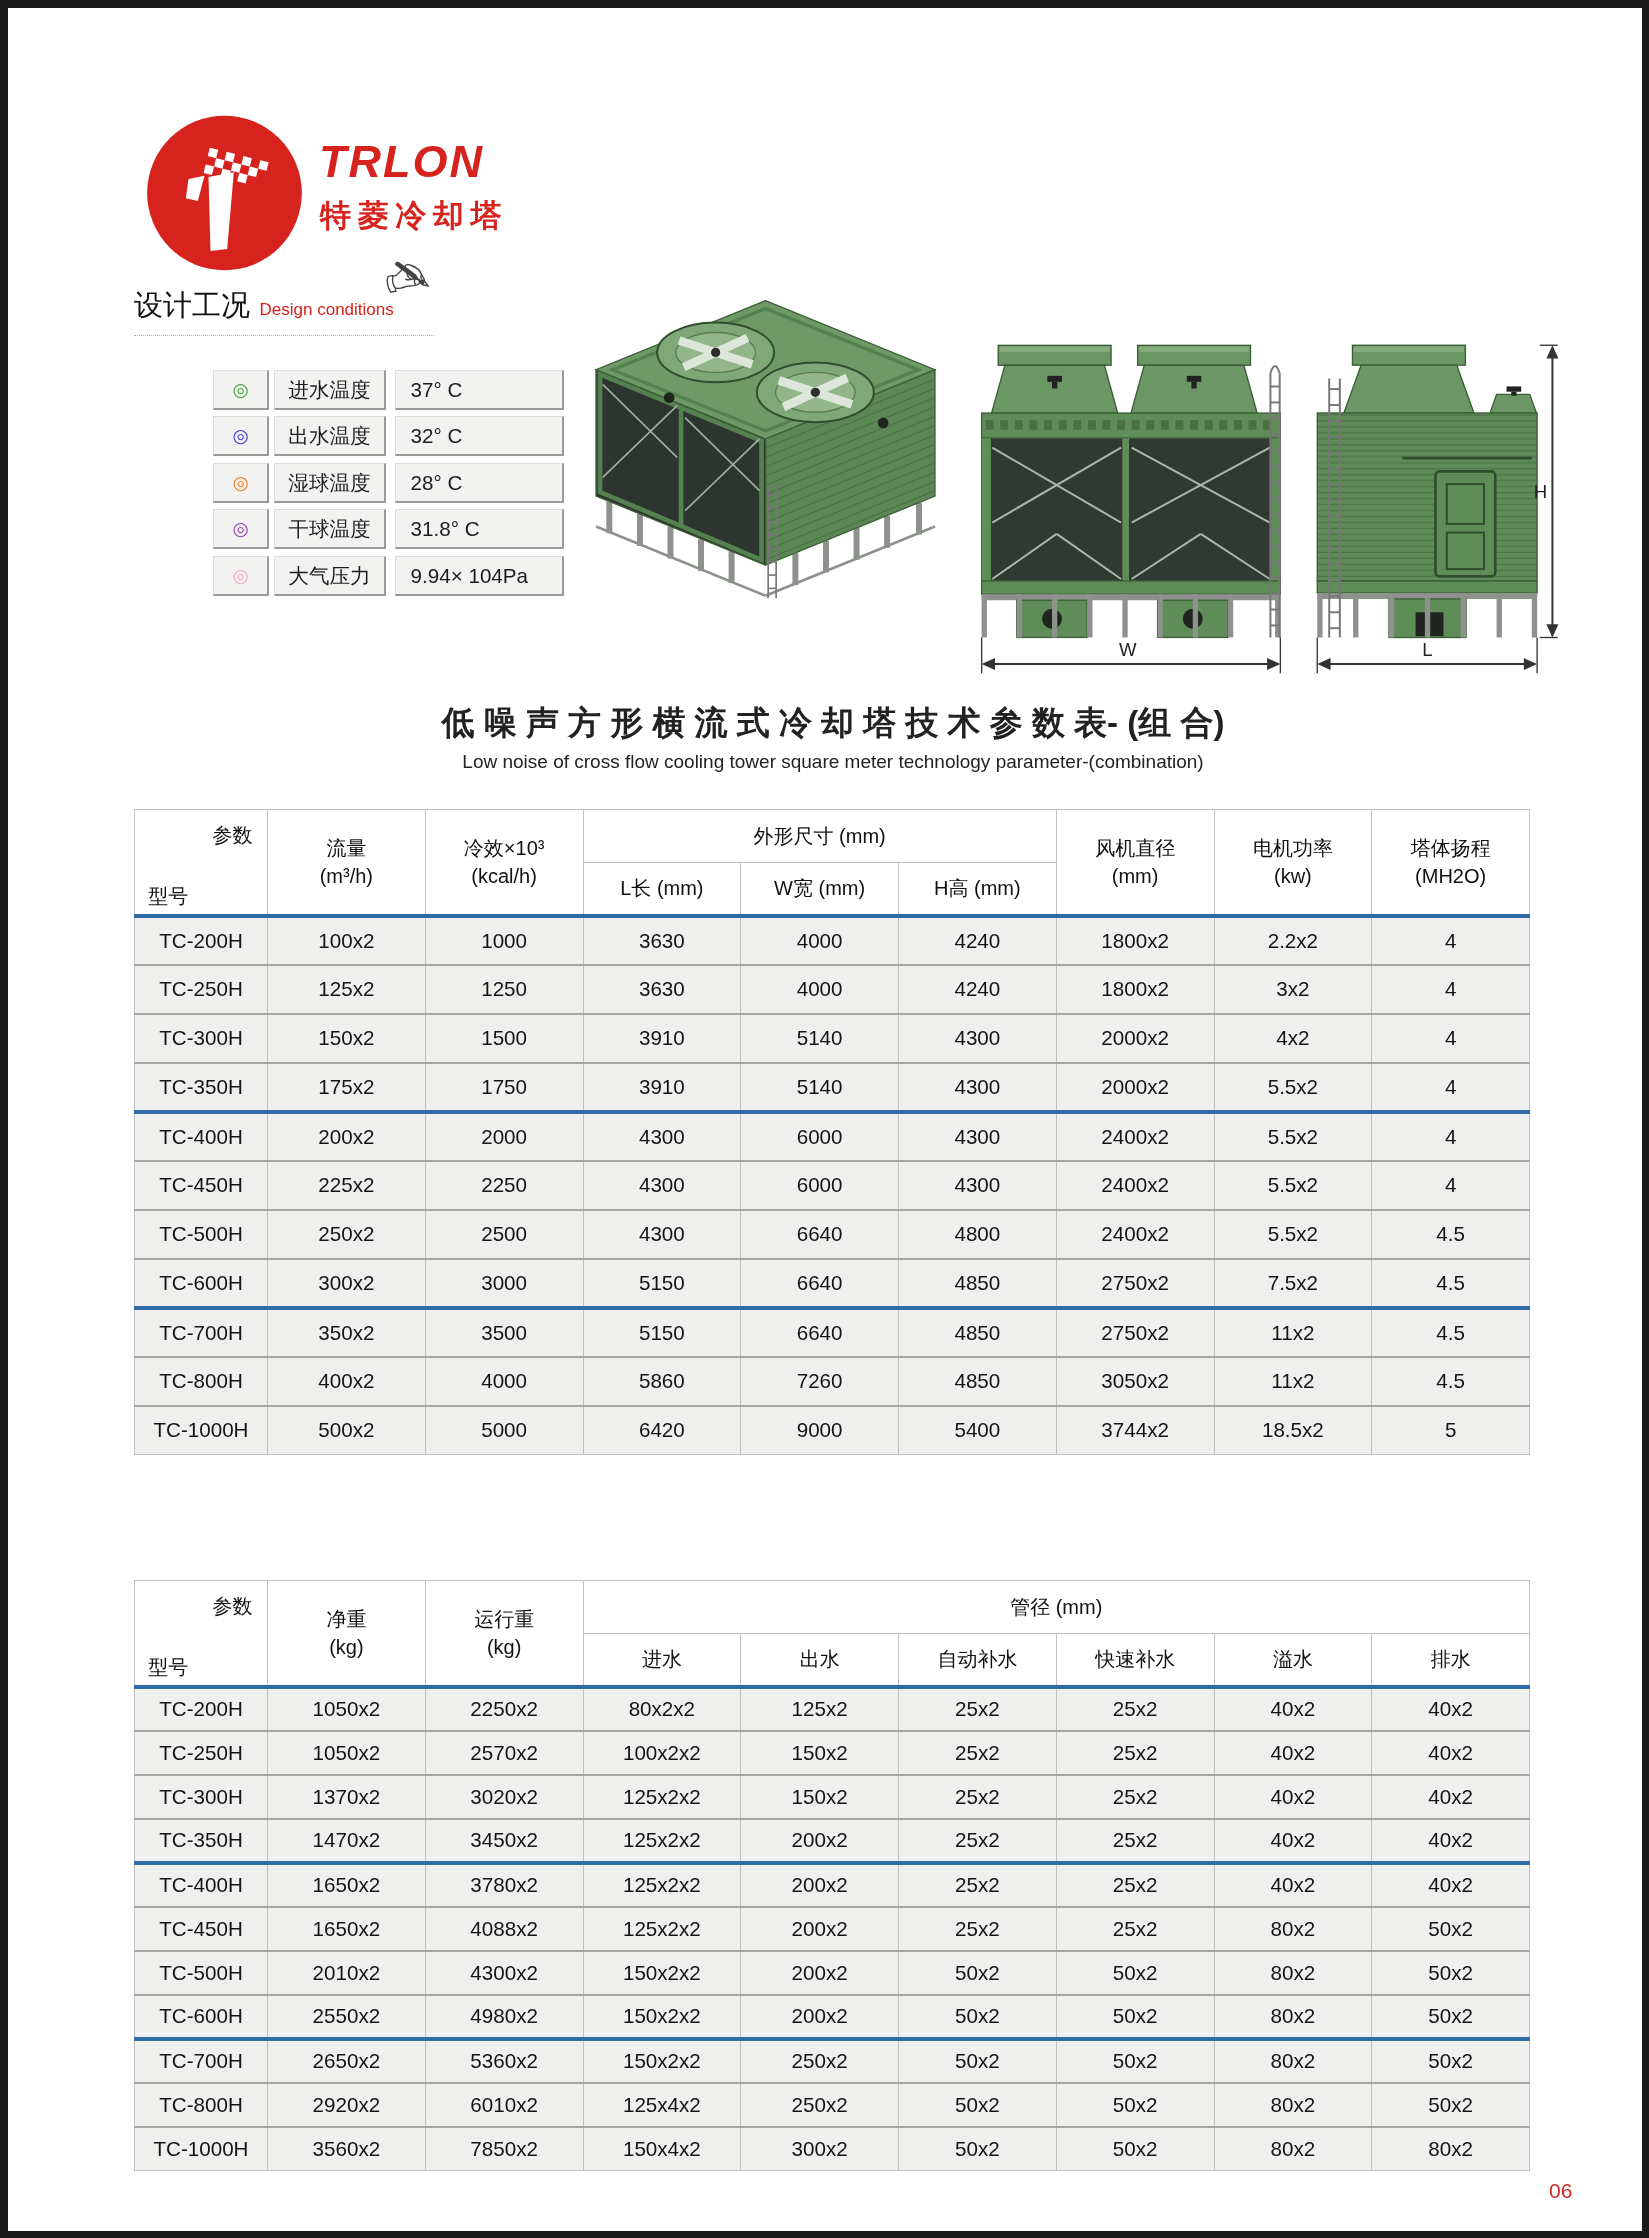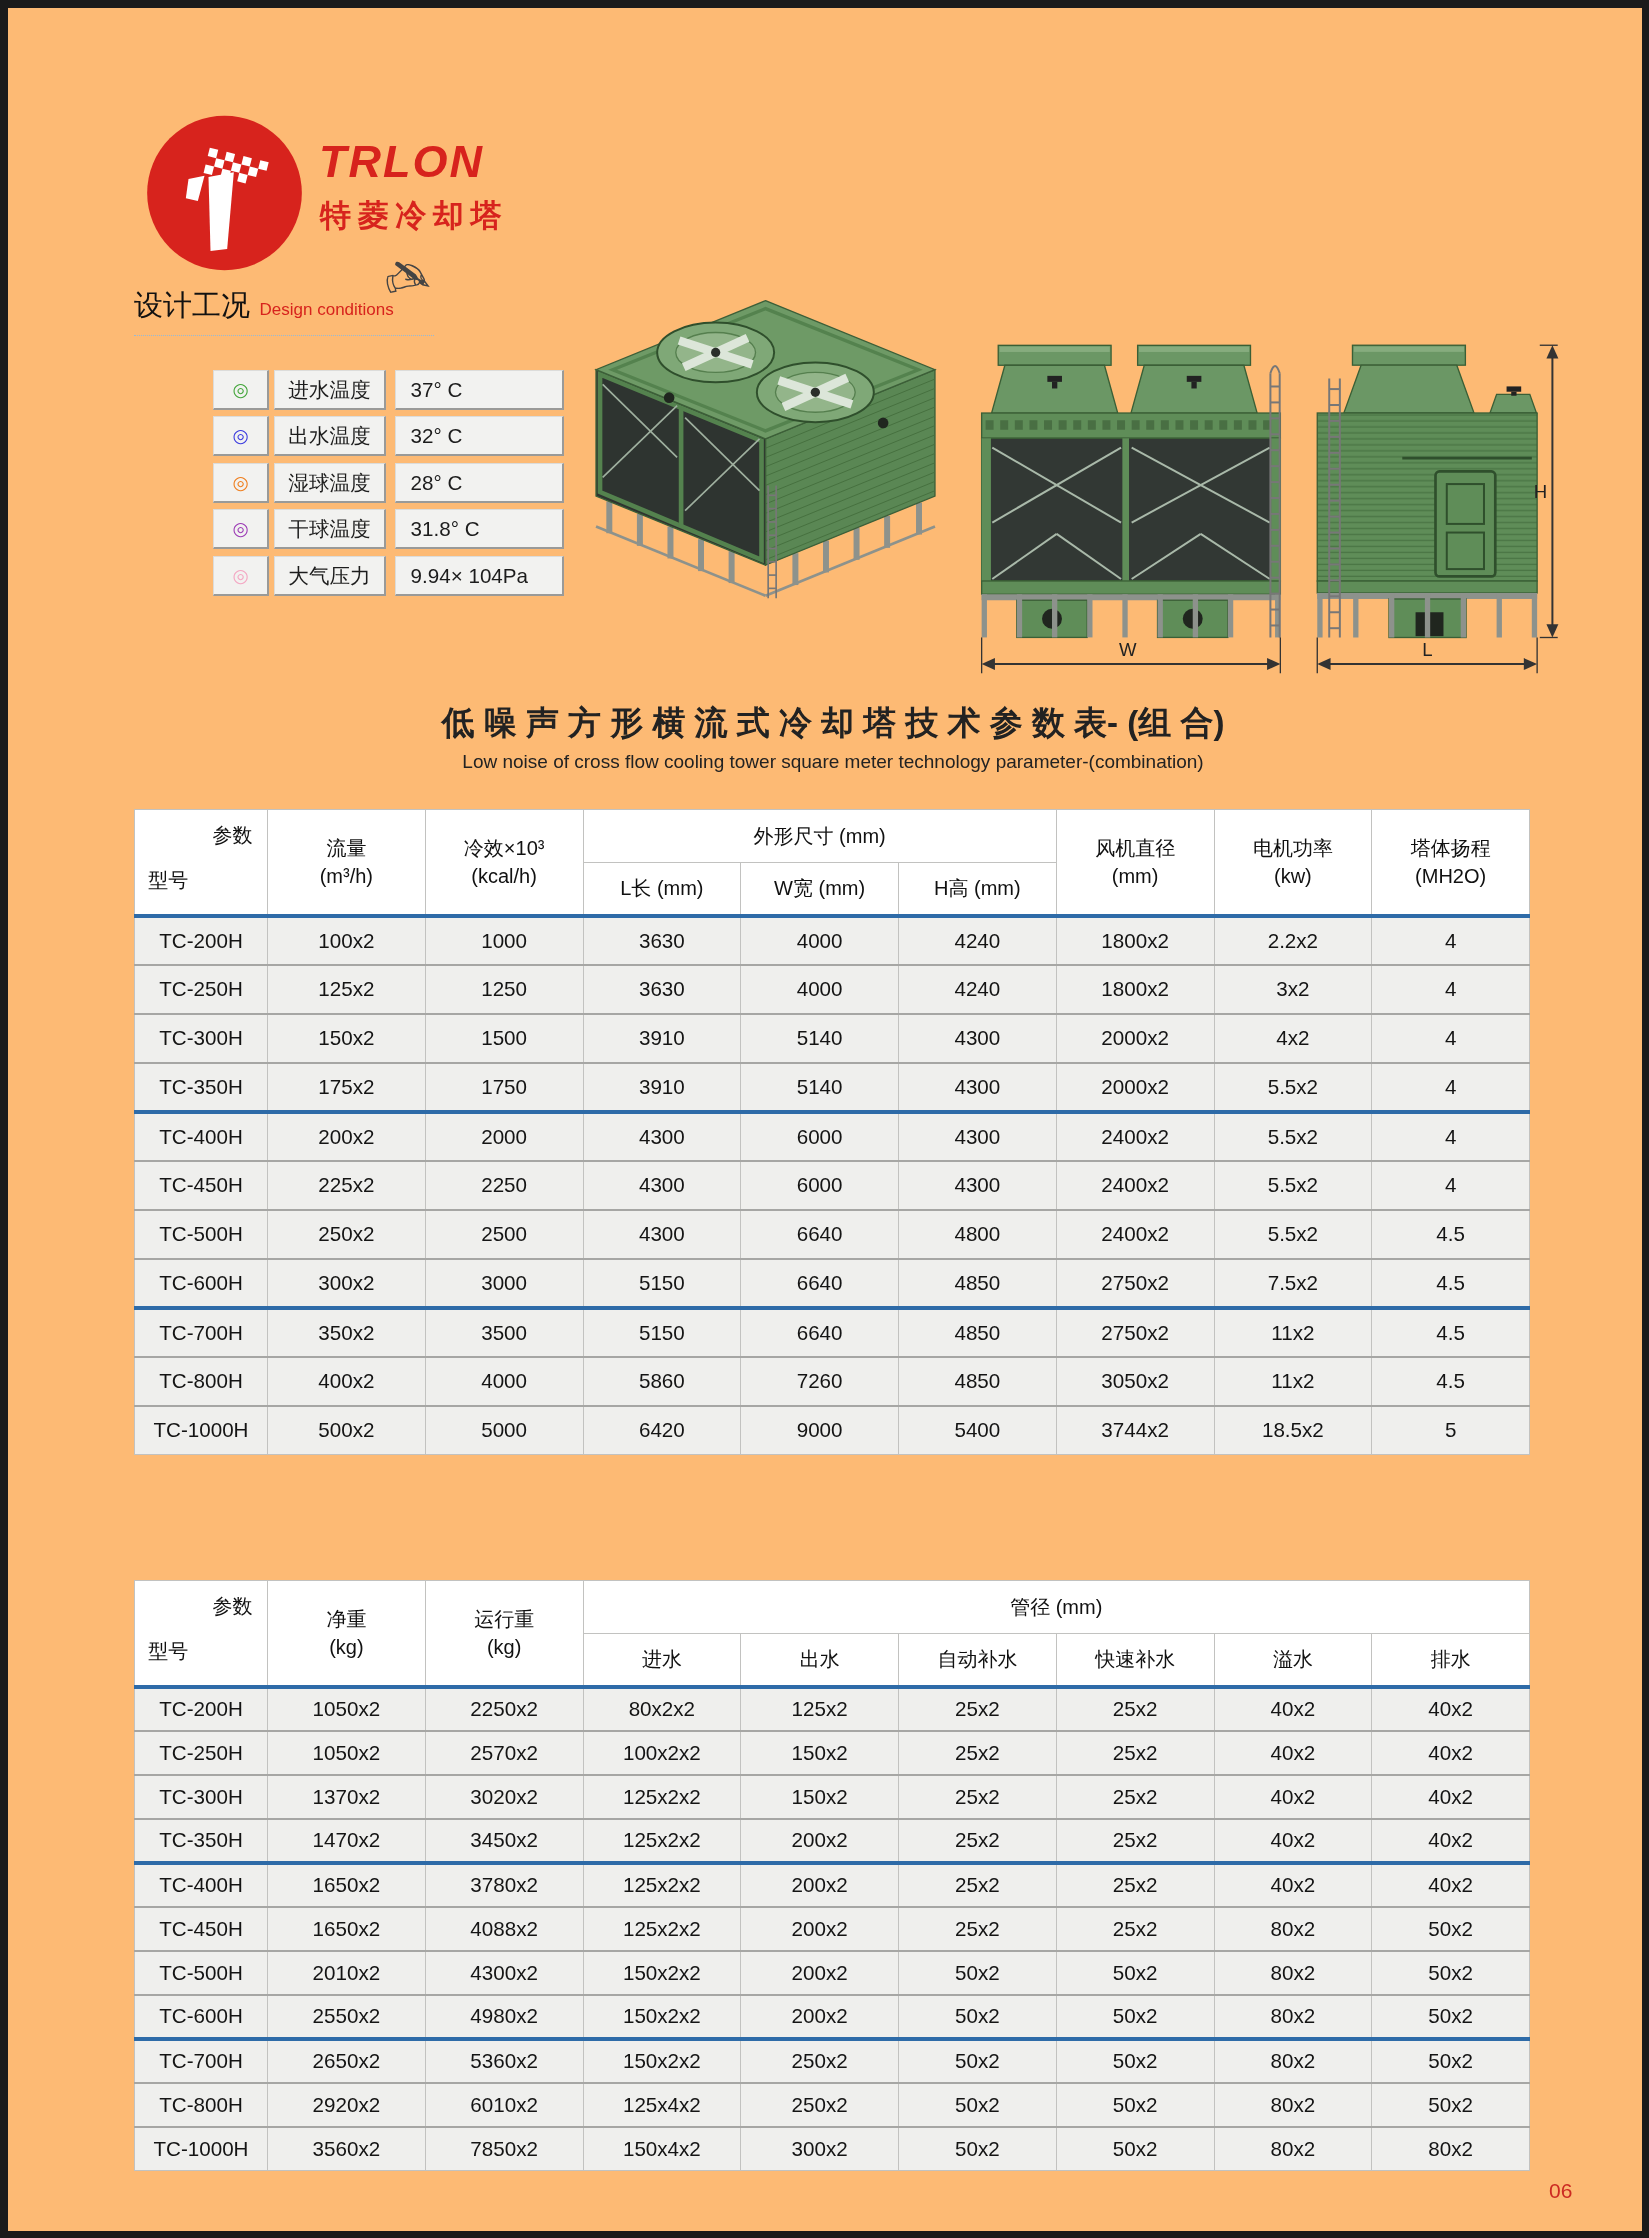--- a/index.html
+++ b/index.html
@@ -1,16 +1,16 @@
 <!DOCTYPE html>
 <html style="font-size:10.6px"><head>
 <meta charset="utf-8">
 <style>
   html,body{margin:0;padding:0;background:#3a3a3a;}
-  #page{position:relative;width:1650px;height:2239px;background:#fdba74;
+  #page{position:relative;width:1650px;height:2239px;background:#ffffff;
         border:8px solid #1a1a1a;box-sizing:border-box;overflow:hidden;
         font-family:"Liberation Sans","DejaVu Sans",sans-serif;color:#1c1c1c;}
   .abs{position:absolute;}
 
   
   #logo-svg{position:absolute;left:136px;top:105px;width:161px;height:160px;}
   #logo-en{position:absolute;left:311px;top:128px;font-size:45px;font-weight:bold;
            font-style:italic;letter-spacing:2px;}
   #logo-cn{position:absolute;left:312px;top:187px;font-size:31px;font-weight:bold;letter-spacing:6.6px;}
   #page-title{position:absolute;left:427px;top:158px;font-size:31px;font-weight:bold;
@@ -43,21 +43,21 @@
   .spec-table thead tr{height:53px;}
   .spec-table thead th{background:#fff;font-size:20px;color:#111;}
   .spec-table thead .h2{margin-top:2.7px;}
   .spec-table tbody td{background:#efefed;font-size:20.6px;border-top:2px solid #a6a6a4;color:#141414;}
   #table1 tbody tr{height:49px;} #table2 tbody tr{height:44px;}
   .spec-table tbody tr:first-child td,
   .spec-table tbody tr.group-break td{border-top:4px solid #2e6ba8;}
   th.corner{position:relative;background:linear-gradient(to bottom right,
             #ffffff 49.5%,#a2a2a0 49.5%,#a2a2a0 50.5%,#ffffff 50.5%);}
   th.corner .t{position:absolute;top:12px;right:14.6px;font-size:20px;}
-  th.corner .b{position:absolute;bottom:20px;left:13.3px;font-size:20px;}
+  th.corner .b{position:absolute;bottom:4px;left:13.3px;font-size:20px;}
 
   #page-number{position:absolute;left:1541px;top:2171px;font-size:21px;}
 
   svg text{font-family:"Liberation Sans","DejaVu Sans",sans-serif;}
 </style>
 </head>
 <body>
 
 <div id="page">
 

